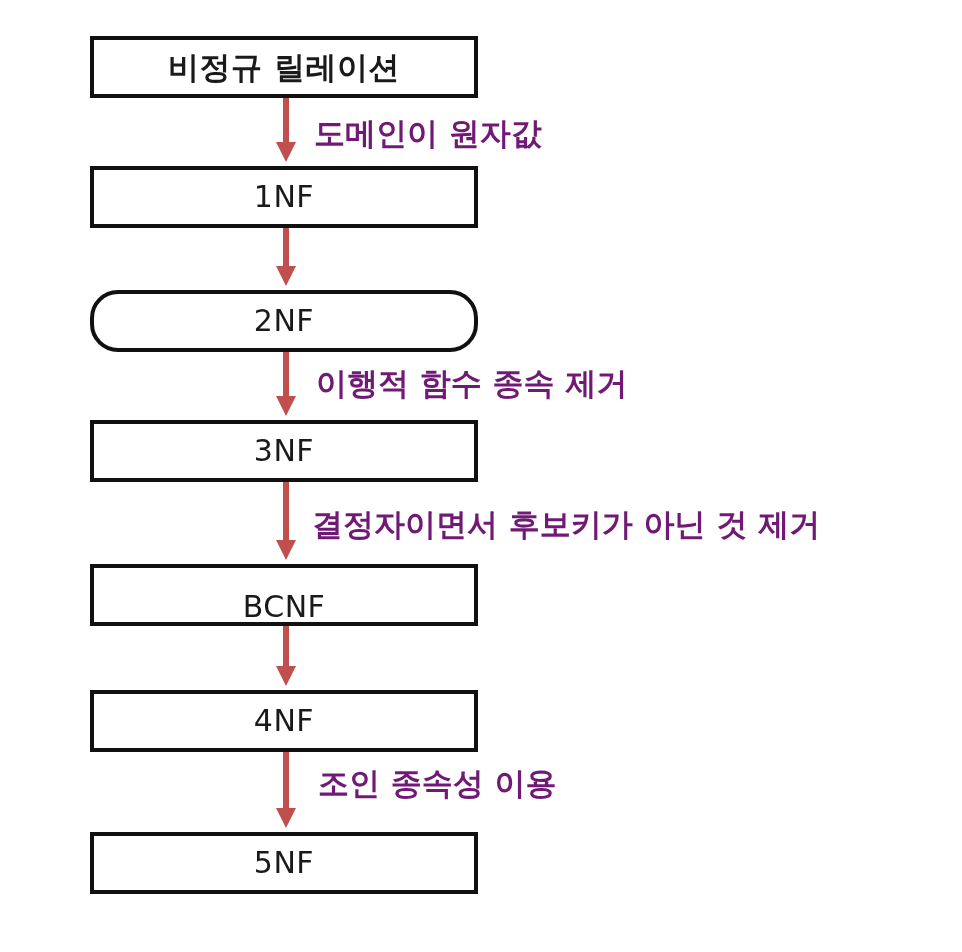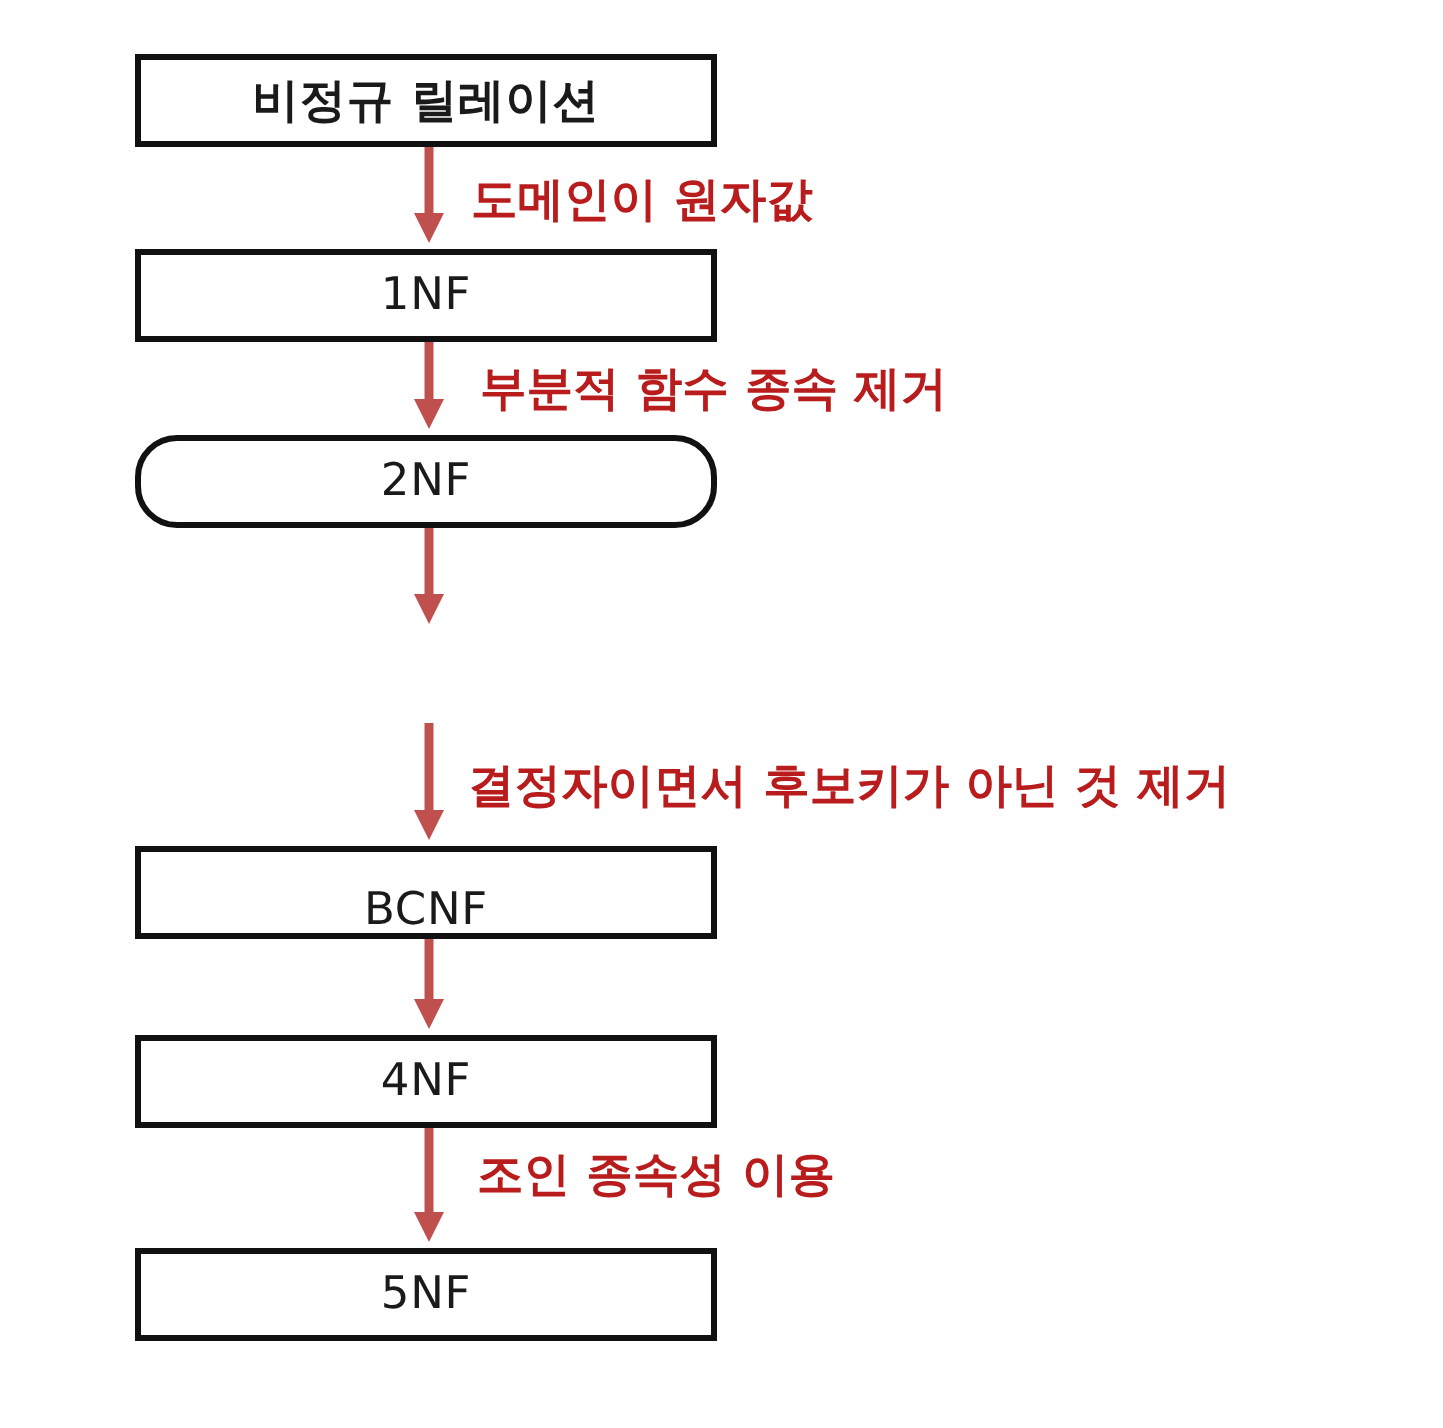--- a/index.html
+++ b/index.html
@@ -57,21 +57,21 @@
     display: block;
     width: 28px;
     height: 100%;
   }
 
   
   .arrow-label {
     position: absolute;
     font-size: 31px;
     font-weight: 700;
-    color: #b91c1c;
+    color: #701a75;
     white-space: nowrap;
     line-height: 1;
   }
 </style>
 </head>
 <body>
 
 <div id="diagram">
 
   <div class="nf-box" style="top:36px;">
@@ -87,32 +87,35 @@
 
   <div class="nf-box" style="top:166px;">
     <span class="nf-box-label">1NF</span>
   </div>
 
   <div class="arrow" style="top:228px; height:62px;">
     <svg viewBox="0 0 28 62" preserveAspectRatio="none" aria-hidden="true">
       <path d="M11 0 H17 V38 H24 L14 58 L4 38 H11 Z" fill="#c0504d"></path>
     </svg>
   </div>
-  <div class="arrow-label" style="left:320px; top:244px;">부분적 함수 종속 제거</div>
 
   <div class="nf-box" style="top:290px;border-radius:28px;">
     <span class="nf-box-label">2NF</span>
   </div>
 
   <div class="arrow" style="top:352px; height:68px;">
     <svg viewBox="0 0 28 68" preserveAspectRatio="none" aria-hidden="true">
       <path d="M11 0 H17 V44 H24 L14 64 L4 44 H11 Z" fill="#c0504d"></path>
     </svg>
   </div>
+  <div class="arrow-label" style="left:316px; top:368px;">이행적 함수 종속 제거</div>
 
+  <div class="nf-box" style="top:420px;">
+    <span class="nf-box-label">3NF</span>
+  </div>
 
   <div class="arrow" style="top:482px; height:82px;">
     <svg viewBox="0 0 28 82" preserveAspectRatio="none" aria-hidden="true">
       <path d="M11 0 H17 V58 H24 L14 78 L4 58 H11 Z" fill="#c0504d"></path>
     </svg>
   </div>
   <div class="arrow-label" style="left:312px; top:509px;">결정자이면서 후보키가 아닌 것 제거</div>
 
   <div class="nf-box" style="top:564px;align-items:flex-end;">
     <span class="nf-box-label">BCNF</span>

